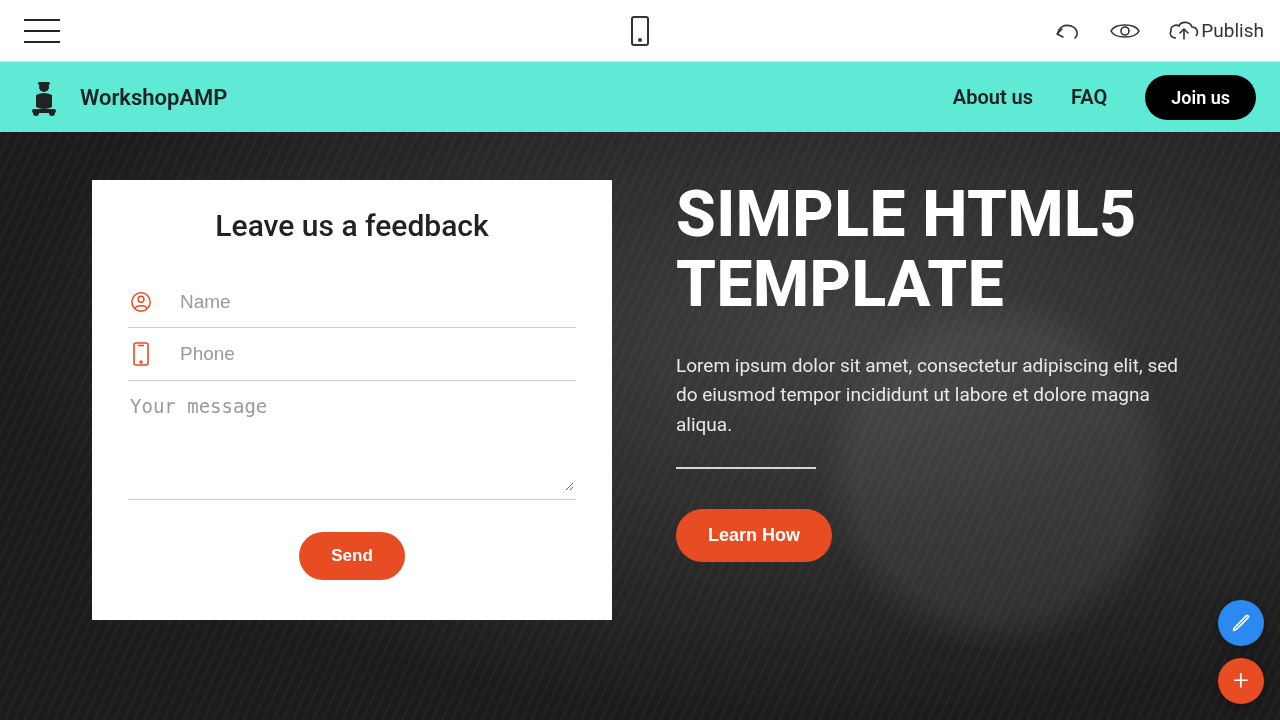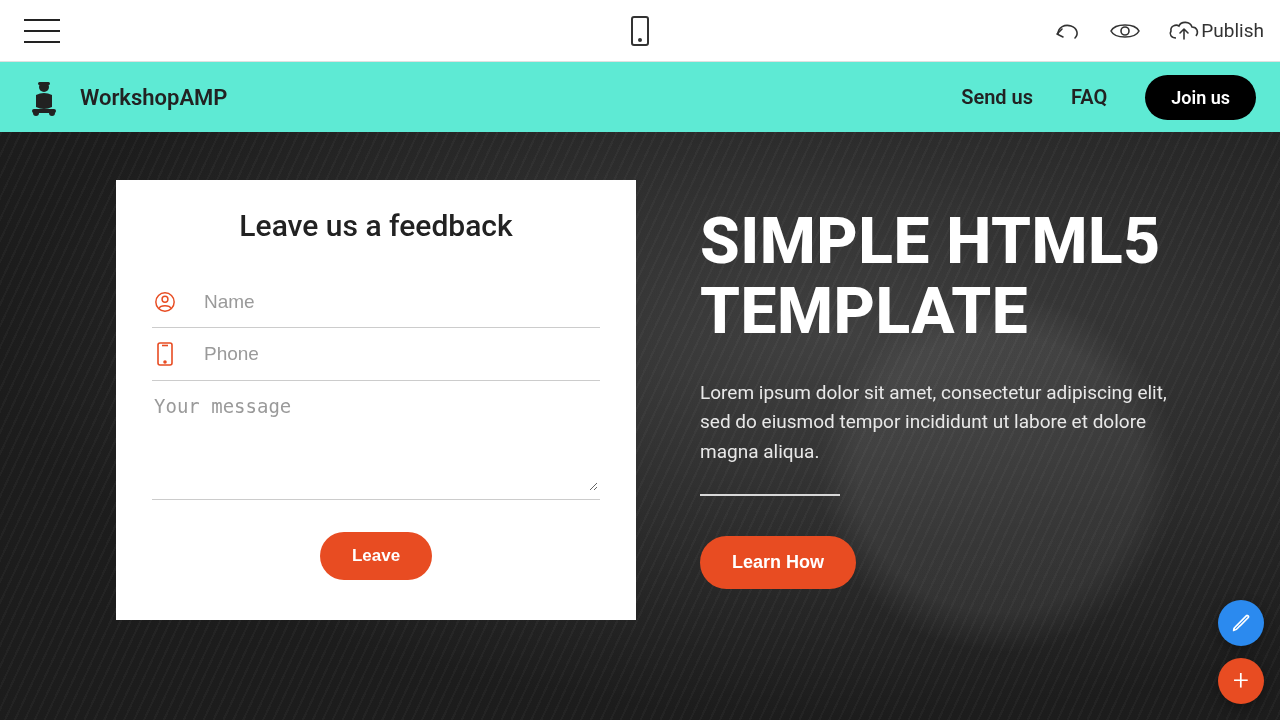--- a/index.html
+++ b/index.html
@@ -49,41 +49,41 @@
   background-color: #2a2a2a;
 }
 .hero::before{
   content:"";
   position:absolute; inset:0;
   background:
     repeating-linear-gradient(115deg, rgba(255,255,255,0.03) 0 2px, transparent 2px 9px),
     radial-gradient(circle at 78% 58%, rgba(255,255,255,0.06) 0 140px, transparent 180px);
   pointer-events:none;
 }
-.hero-inner { position: relative; display: flex; height: 100%; padding: 0 90px 0 116px; align-items: flex-start; }
+.hero-inner { position: relative; display: flex; height: 100%; padding: 0 90px 0 92px; align-items: flex-start; }
 
 
 .card {
   width: 520px;
   background: #fff;
   margin-top: 48px;
   padding: 28px 36px 40px;
 }
 .card-title { font-size: 30px; font-weight: 500; color: #222; text-align: center; margin-bottom: 34px; }
 .field { display: flex; align-items: center; gap: 28px; border-bottom: 1px solid #ccc; padding: 14px 2px; }
 .field .ficon { width: 22px; display: flex; justify-content: center; color: #e84c22; }
 .field input { flex: 1; border: none; outline: none; font-size: 19px; color: #333; background: transparent; }
 .field input::placeholder { color: #9a9a9a; }
 .msg-wrap { border-bottom: 1px solid #ccc; padding: 14px 2px 4px; }
 .msg-wrap textarea { width: 100%; height: 96px; border: none; outline: none; font-size: 19px; color: #333; background: transparent; resize: vertical; }
 .msg-wrap textarea::placeholder { color: #9a9a9a; }
 .send-btn { display: block; margin: 32px auto 0; background: #e84c22; color: #fff; border-radius: 999px; padding: 14px 32px; font-size: 17px; font-weight: 600; border: none; cursor: pointer; }
 
 
-.hero-copy { flex: 1; margin-top: 75px; margin-left: 64px; }
+.hero-copy { flex: 1; margin-top: 48px; margin-left: 64px; }
 .hero-title { font-size: 64px; line-height: 1.1; font-weight: 800; color: #fff; letter-spacing: 0.5px; }
 .hero-body { font-size: 19px; color: #e8e8e8; margin-top: 30px; line-height: 1.55; max-width: 520px; }
 .divider { width: 140px; height: 2px; background: #d8d8d8; margin-top: 28px; }
 .learn-btn { display: inline-block; margin-top: 40px; background: #e84c22; color: #ffffff; border-radius: 999px; padding: 16px 32px; font-size: 18px; font-weight: 600; border: none; cursor: pointer; }
 
 
 .float-btns { position: absolute; right: 16px; bottom: 16px; display: flex; flex-direction: column; gap: 12px; }
 .float-btn { width: 46px; height: 46px; border-radius: 50%; display: flex; align-items: center; justify-content: center; color: #fff; box-shadow: 0 4px 12px rgba(0,0,0,0.3); cursor: pointer; }
 .float-btn.blue { background: #2b8aef; }
 .float-btn.red  { background: #e84c22; }
@@ -135,21 +135,21 @@
       <circle cx="20" cy="10" r="5" fill="#222"></circle>
       <rect x="14" y="5" width="12" height="3" rx="1.5" fill="#222"></rect>
       <path d="M12 18 Q20 14 28 18 L28 30 Q20 34 12 30 Z" fill="#222"></path>
       <rect x="8" y="32" width="24" height="4" rx="2" fill="#222"></rect>
       <circle cx="12" cy="36" r="3" fill="#222"></circle>
       <circle cx="28" cy="36" r="3" fill="#222"></circle>
     </svg>
     <span class="brand-name">WorkshopAMP</span>
   </div>
   <div class="nav">
-    <a href="#">Send us</a>
+    <a href="#">About us</a>
     <a href="#">FAQ</a>
     <span class="join-btn">Join us</span>
   </div>
 </div>
 
 <div class="hero">
   <div class="hero-inner">
 
     <div class="card">
       <div class="card-title">Leave us a feedback</div>
@@ -173,21 +173,21 @@
             <circle cx="8" cy="20" r="1" fill="#e84c22"></circle>
           </svg>
         </span>
         <input type="text" placeholder="Phone" style="">
       </div>
 
       <div class="msg-wrap">
         <textarea placeholder="Your message" style=""></textarea>
       </div>
 
-      <button class="send-btn">Leave</button>
+      <button class="send-btn">Send</button>
     </div>
 
     <div class="hero-copy">
       <div class="hero-title">SIMPLE HTML5 TEMPLATE</div>
       <div class="hero-body">Lorem ipsum dolor sit amet, consectetur adipiscing elit, sed do eiusmod tempor incididunt ut labore et dolore magna aliqua.</div>
       <div class="divider"></div>
       <button class="learn-btn">Learn How</button>
     </div>
 
   </div>

